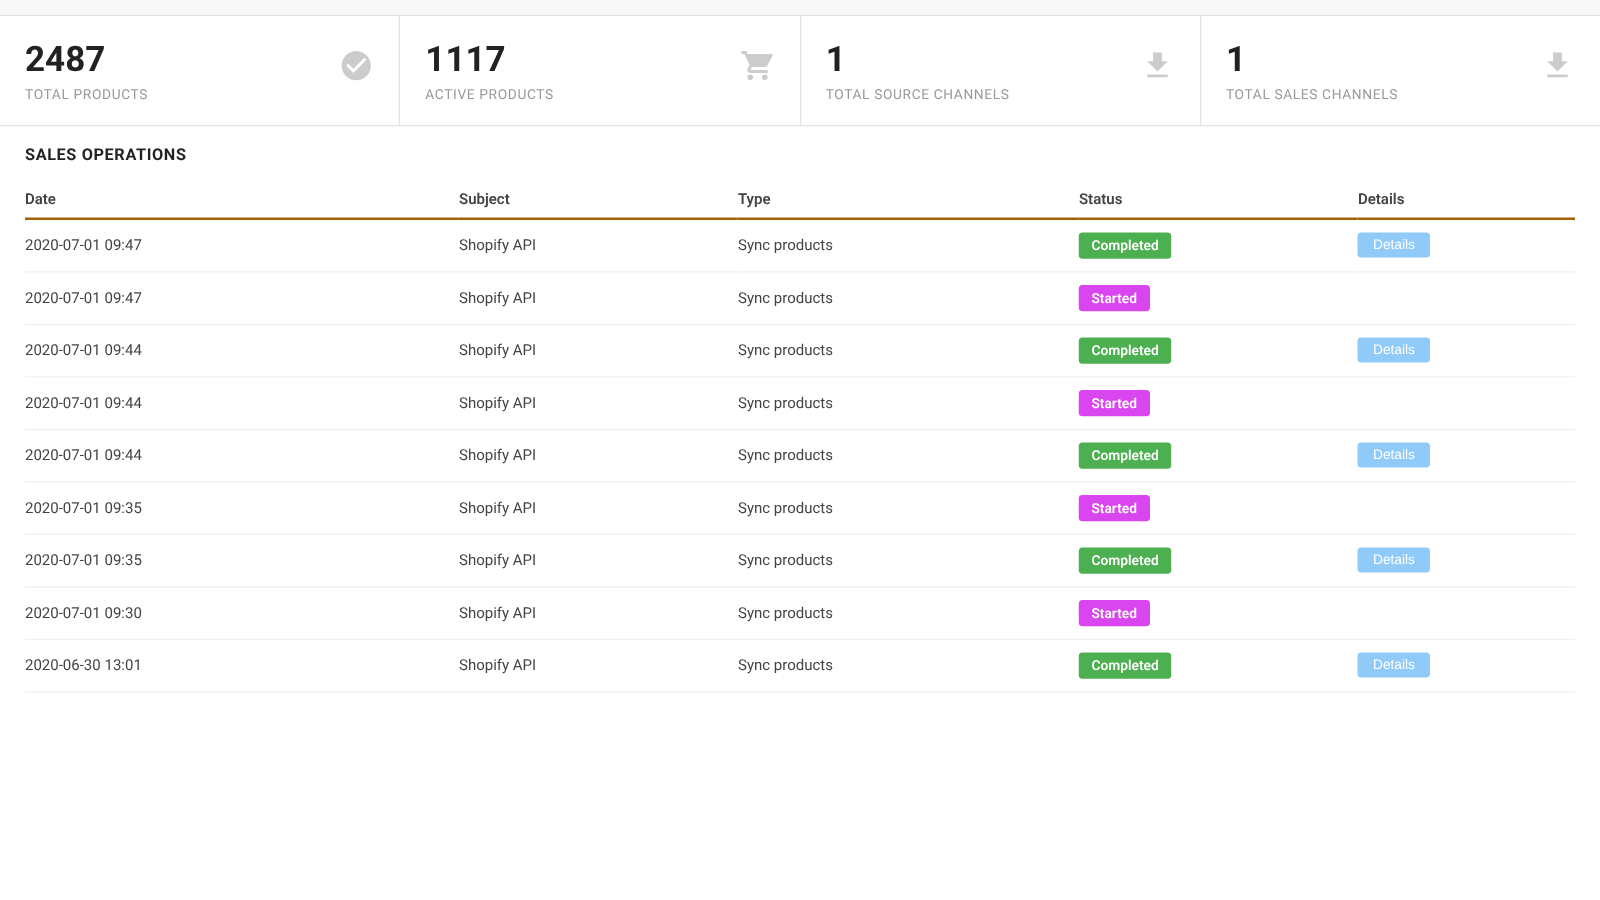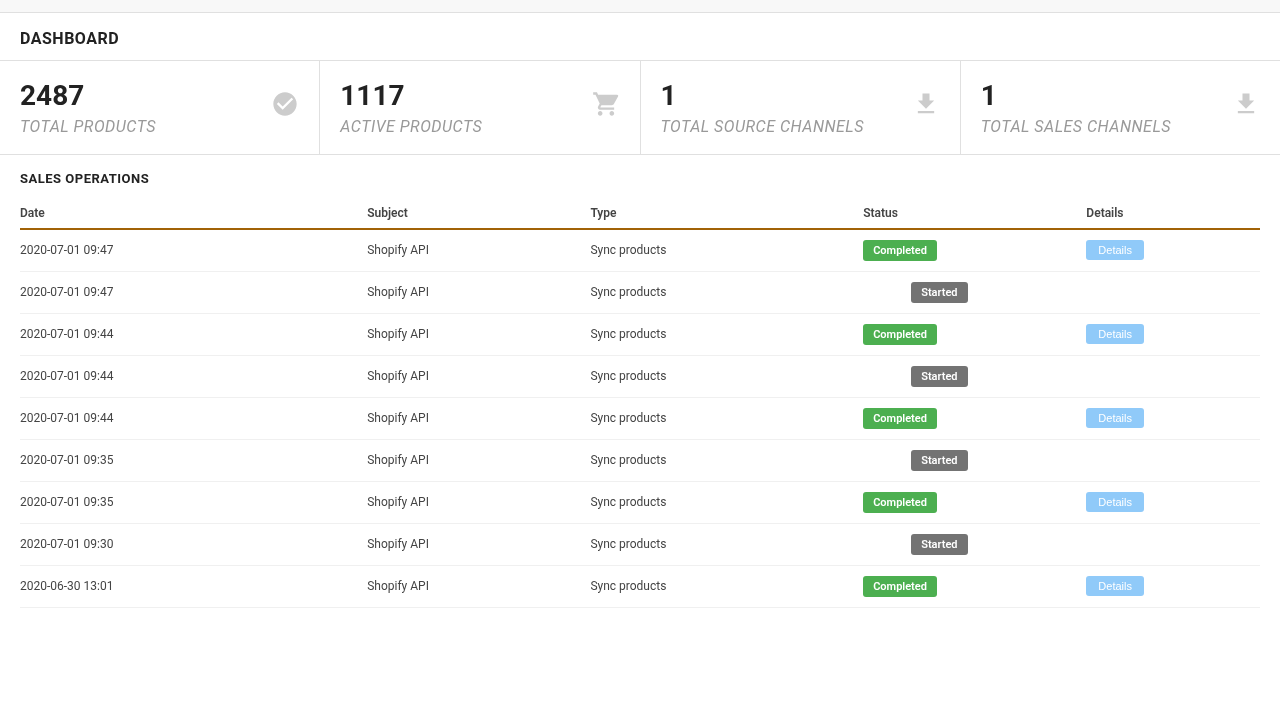--- a/index.html
+++ b/index.html
@@ -46,25 +46,24 @@
     .stat-card:last-child {
       border-right: none;
     }
     .stat-number {
       font-size: 28px;
       font-weight: 700;
       color: #222;
       line-height: 1.2;
     }
     .stat-label {
-      font-size: 16px;
+      font-size: 11px;
       color: #999;
       letter-spacing: 0.5px;
       margin-top: 4px;
-      font-style: italic;
     }
     .stat-icon {
       position: absolute;
       right: 20px;
       top: 50%;
       transform: translateY(-50%);
       color: #ccc;
       font-size: 26px;
     }
     .last-operations {
@@ -104,22 +103,21 @@
       padding: 4px 10px;
       border-radius: 3px;
       font-size: 11px;
       font-weight: 600;
       color: #fff;
     }
     .status-completed {
       background: #4CAF50;
     }
     .status-started {
-      background: #737373;
-      margin-left: 48px;
+      background: #d946ef;
     }
     .details-btn {
       display: inline-block;
       padding: 4px 12px;
       border-radius: 3px;
       font-size: 11px;
       font-weight: 500;
       color: #fff;
       background: #90caf9;
       border: none;
@@ -135,23 +133,20 @@
     .icon-check svg, .icon-cart svg, .icon-download svg {
       width: 28px; height: 28px; fill: #ccc;
     }
   </style>
 </head>
 <body>
 
 <div class="page-wrapper">
   <div class="top-bar"></div>
 
-  <div class="header">
-    <h1>DASHBOARD</h1>
-  </div>
 
   <div class="stats-row">
 
     <div class="stat-card">
       <div class="stat-number">2487</div>
       <div class="stat-label">TOTAL PRODUCTS</div>
       <div class="stat-icon icon-check">
         <svg viewBox="0 0 24 24" xmlns="http://www.w3.org/2000/svg">
           <path d="M12 2C6.48 2 2 6.48 2 12s4.48 10 10 10 10-4.48 10-10S17.52 2 12 2zm-2 15l-5-5 1.41-1.41L10 14.17l7.59-7.59L19 8l-9 9z"></path>
         </svg>

